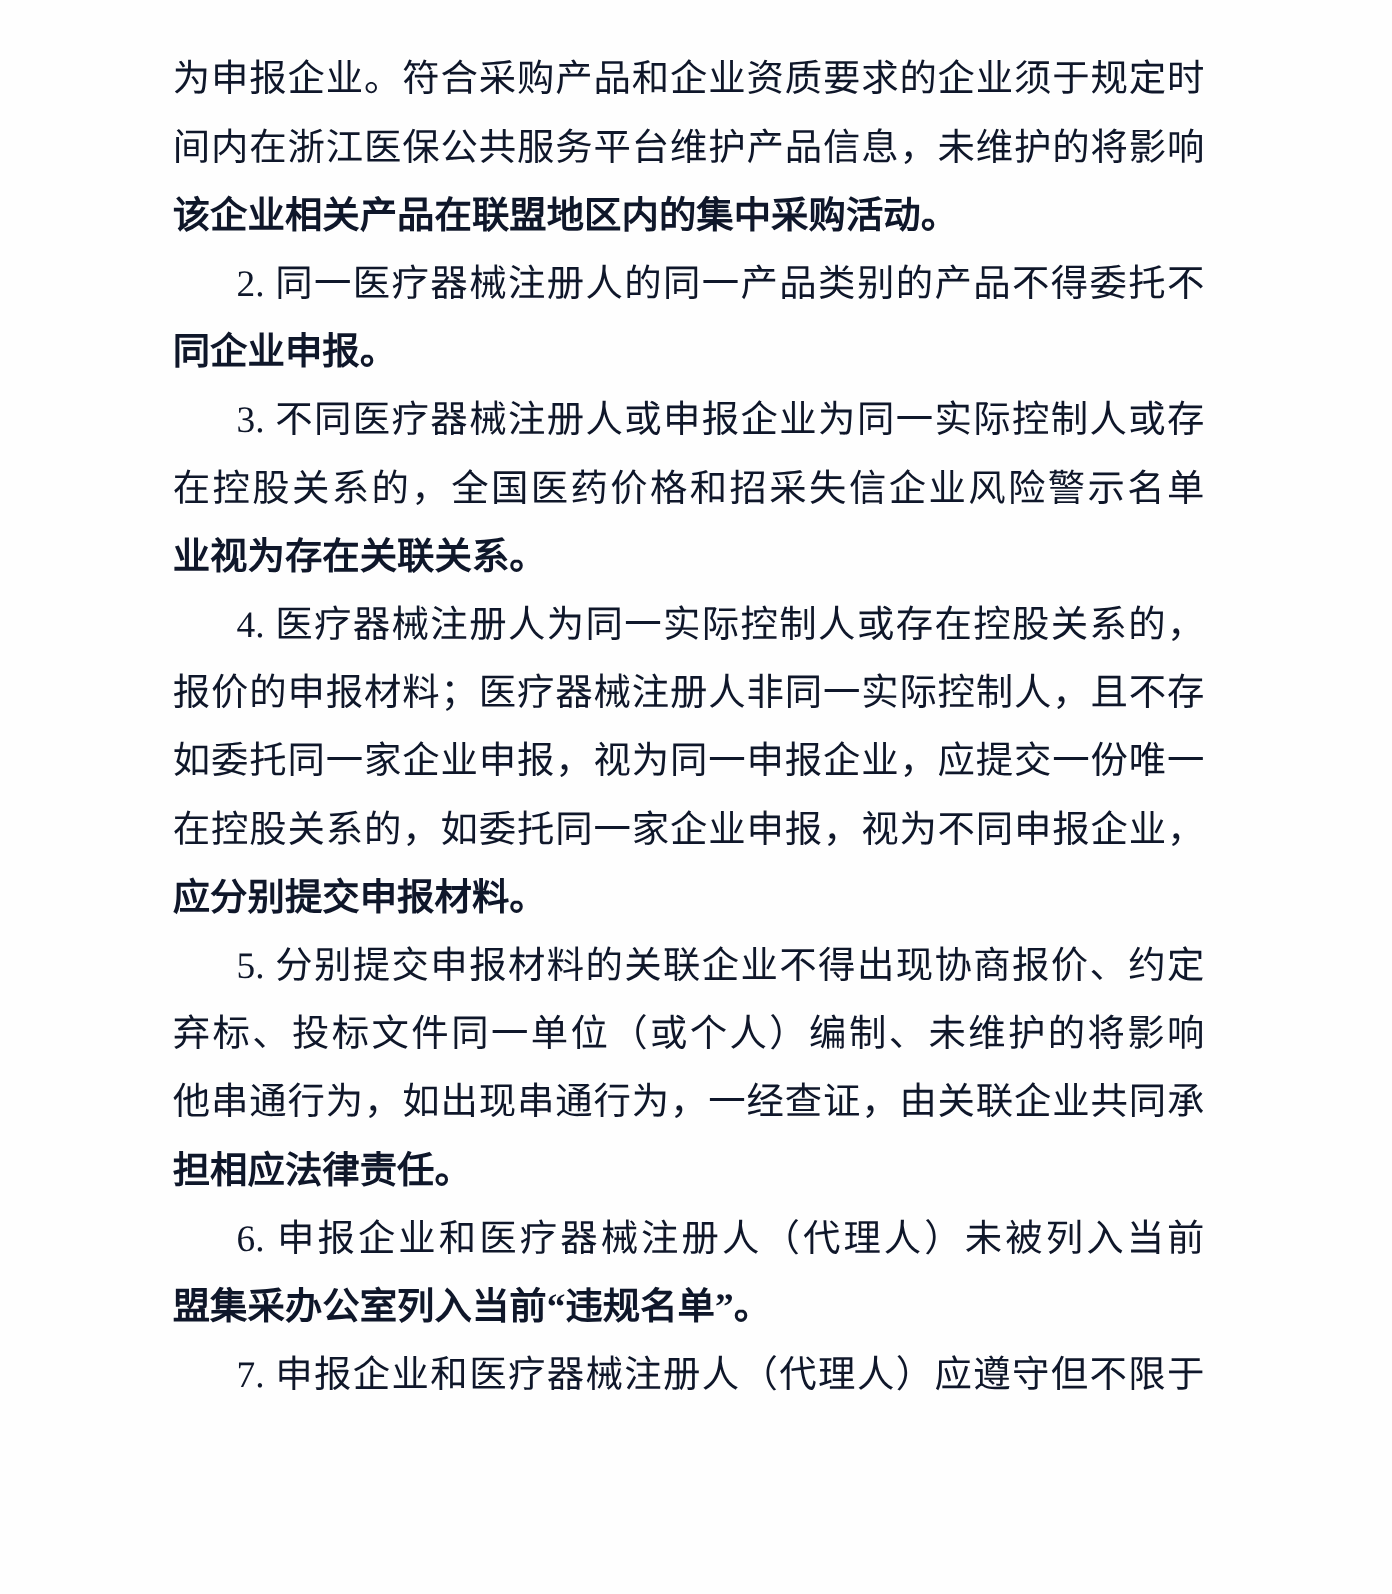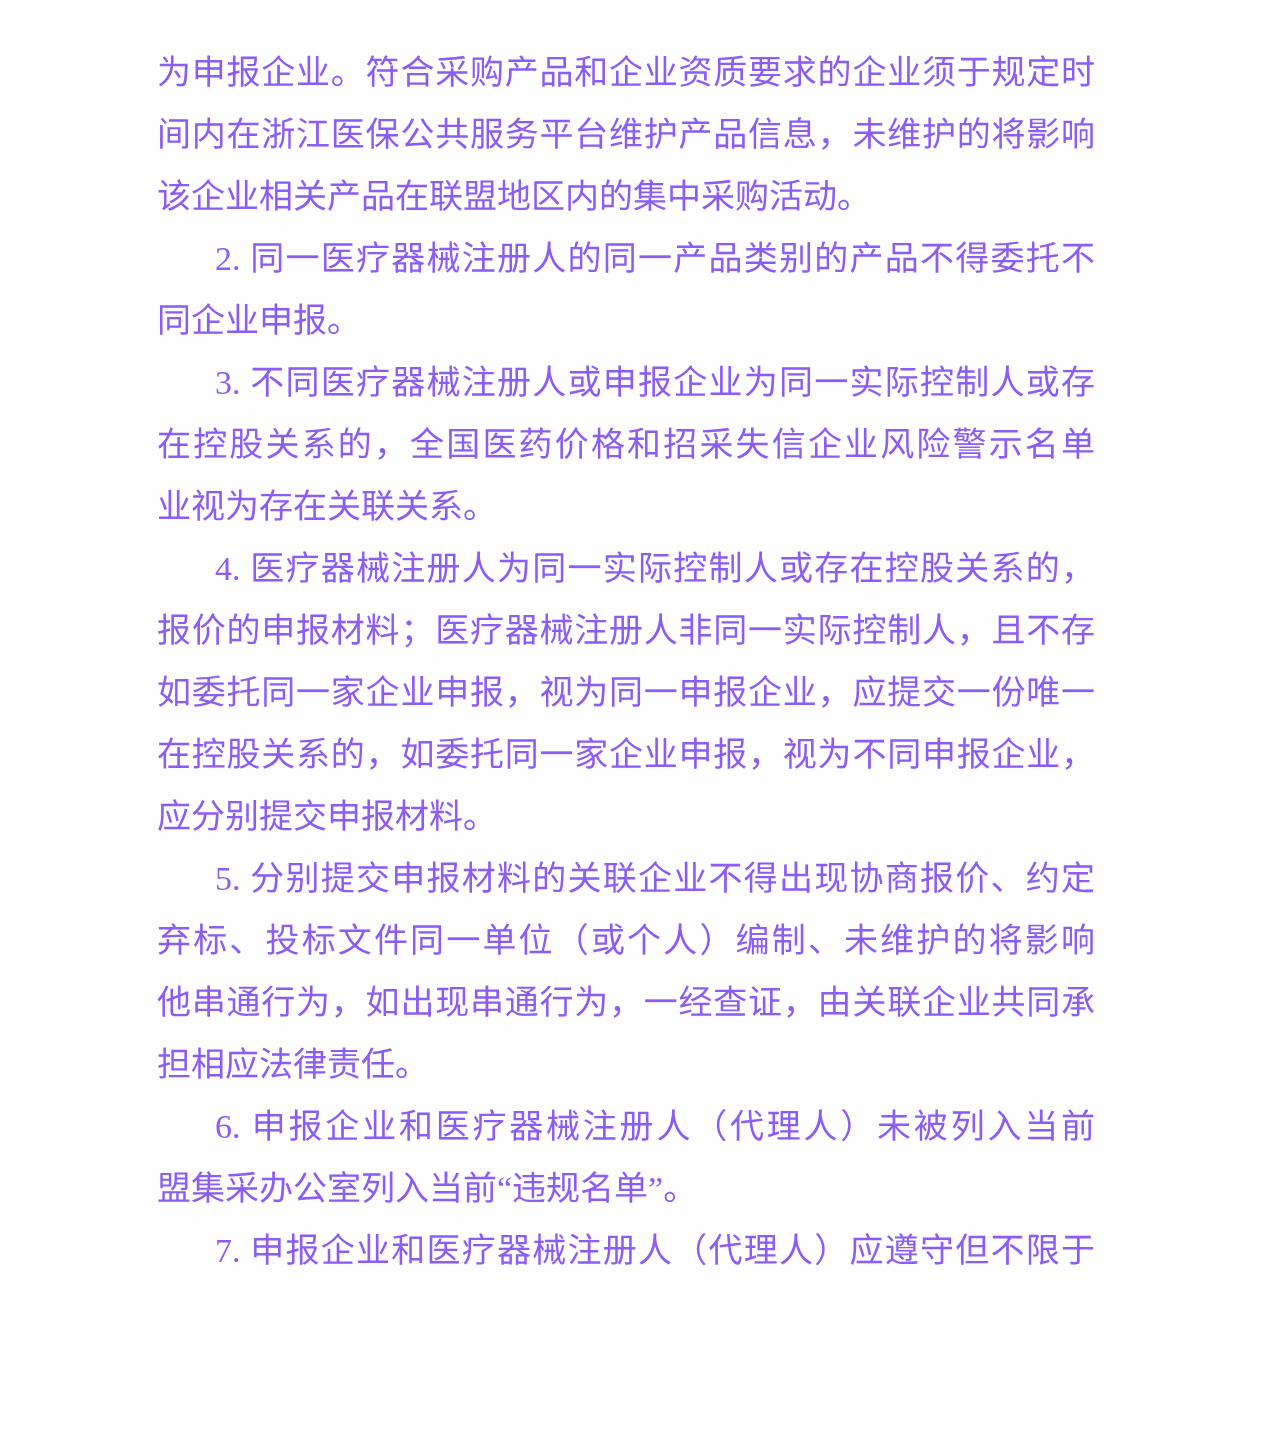--- a/index.html
+++ b/index.html
@@ -34,27 +34,28 @@
     text-align: justify;
     text-align-last: justify;
     overflow: hidden;
   }
   .line.indent {
     padding-left: 58px;
   }
   .line.para-end {
     text-align: left;
     text-align-last: left;
+    font-weight: bold;
   }
 </style>
 </head>
 <body>
 
 <div class="page" style="background: rgb(254, 254, 254);">
-  <div class="text-block" id="lines-container" style="color: #8b5cf6;">
+  <div class="text-block" id="lines-container" style="color: #0f172a;">
       <div class="line">为申报企业。符合采购产品和企业资质要求的企业须于规定时</div>
       <div class="line">间内在浙江医保公共服务平台维护产品信息，未维护的将影响</div>
       <div class="line para-end">该企业相关产品在联盟地区内的集中采购活动。</div>
       <div class="line indent">2. 同一医疗器械注册人的同一产品类别的产品不得委托不</div>
       <div class="line para-end">同企业申报。</div>
       <div class="line indent">3. 不同医疗器械注册人或申报企业为同一实际控制人或存</div>
       <div class="line">在控股关系的，全国医药价格和招采失信企业风险警示名单</div>
       <div class="line para-end">业视为存在关联关系。</div>
       <div class="line indent">4. 医疗器械注册人为同一实际控制人或存在控股关系的，</div>
       <div class="line">报价的申报材料；医疗器械注册人非同一实际控制人，且不存</div>

